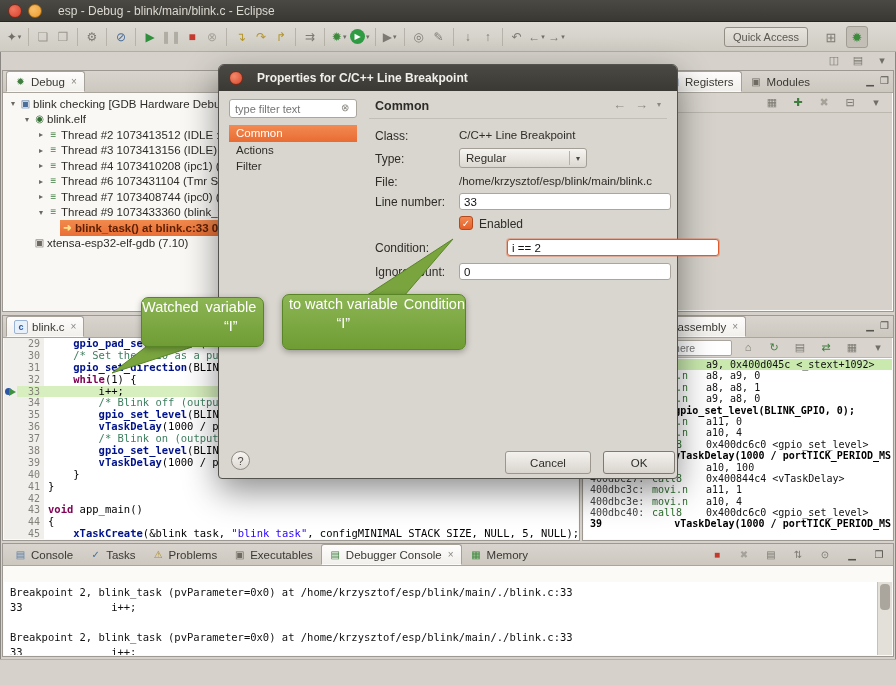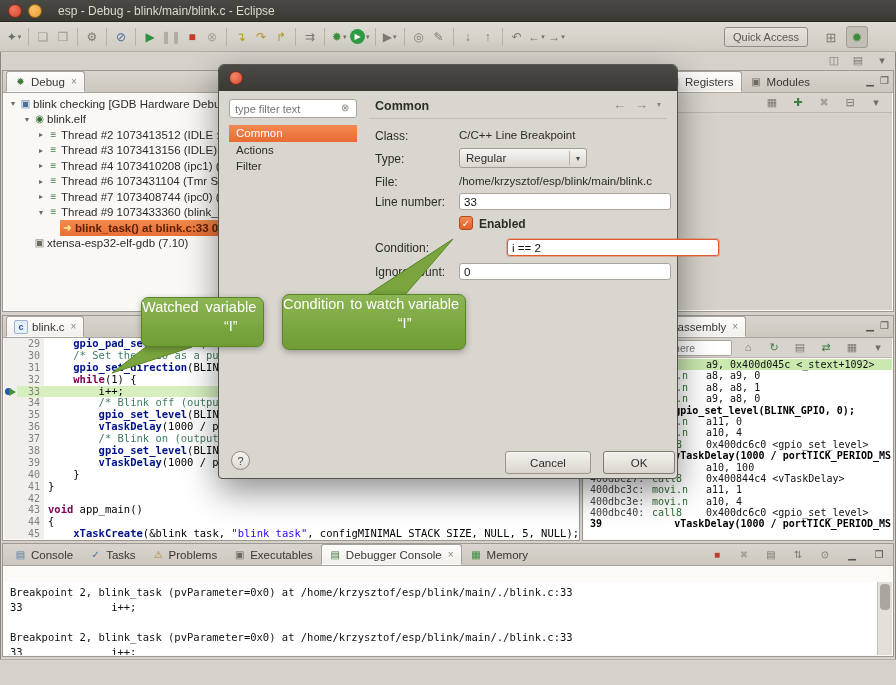--- a/index.html
+++ b/index.html
@@ -449,20 +449,21 @@
     <div class="cscroll">
         <div class="thumb"></div>
       </div>
   </div>
 
   <div class="statusbar"></div>
 
   <div class="dialog">
     <div class="dtitle">
       <span class="dclose"></span>
+      <span>Properties for C/C++ Line Breakpoint</span>
     </div>
     <input class="dfilter" placeholder="type filter text" style="">
     <span class="dfclear">⊗</span>
     <div class="dnav" id="dialog-nav">
         <div class="item sel">Common</div>
         <div class="item">Actions</div>
         <div class="item">Filter</div>
       </div>
 
     <div class="dhead">Common</div>
@@ -485,21 +486,21 @@
 
     <div class="flabel" style="top:110px;">File:</div>
     <div class="fvalue" style="top:110px;">/home/krzysztof/esp/blink/main/blink.c</div>
 
     <div class="flabel" style="top:130px;">Line number:</div>
     <input class="finput" style="top: 128px;" value="33">
 
     <div class="fcheck">
         <span>✓</span>
       </div>
-    <div class="flabel" style="top:152px;left:260px;font-weight:bold;">Enabled</div>
+    <div class="flabel" style="top:152px;left:260px;">Enabled</div>
 
     <div class="flabel" style="top:176px;">Condition:</div>
     <input class="finput cond" style="top: 174px; margin-left: 48px;" value="i == 2">
 
     <div class="flabel" style="top:200px;">Ignore count:</div>
     <input class="finput" style="top: 198px;" value="0">
 
     <div class="dhelp">?</div>
     <div class="dbtn cancel">Cancel</div>
     <div class="dbtn ok">OK</div>
@@ -507,17 +508,17 @@
 
   <svg class="arrows">
     <polygon points="151,343 192,347 112,373" fill="#79a43e" stroke="#5a8527" stroke-width="1"></polygon>
     <polygon points="361,299 404,296 453,239" fill="#79a43e" stroke="#5a8527" stroke-width="1"></polygon>
   </svg>
   <div class="callout c1">
     <div>Watched</div>
     <div>variable “I”</div>
   </div>
   <div class="callout c2">
+    <div>to watch variable “I”</div>
     <div>Condition</div>
-    <div>to watch variable “I”</div>
   </div>
 
 </div>
 
 </body></html>

